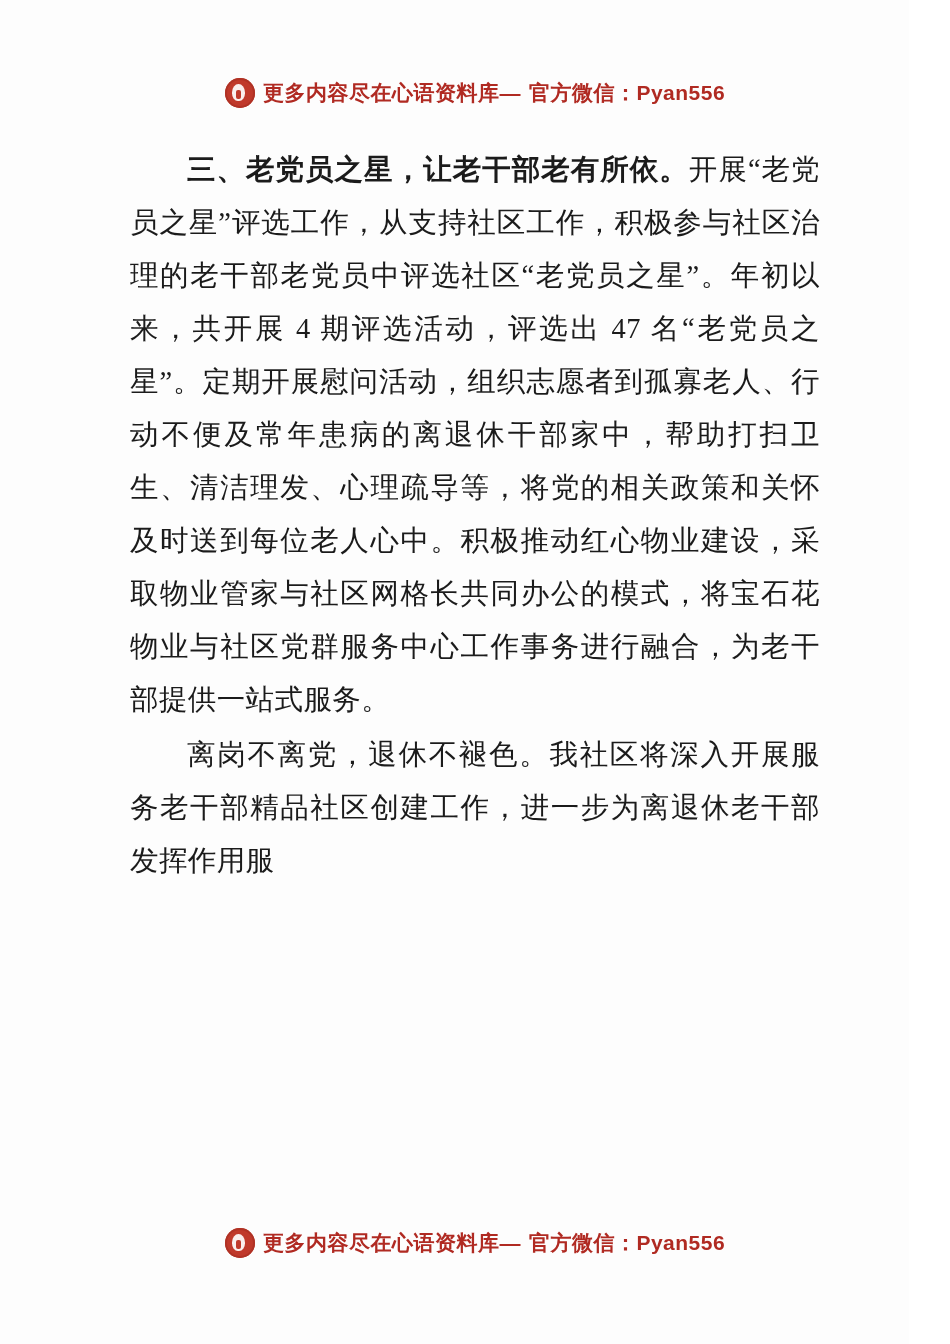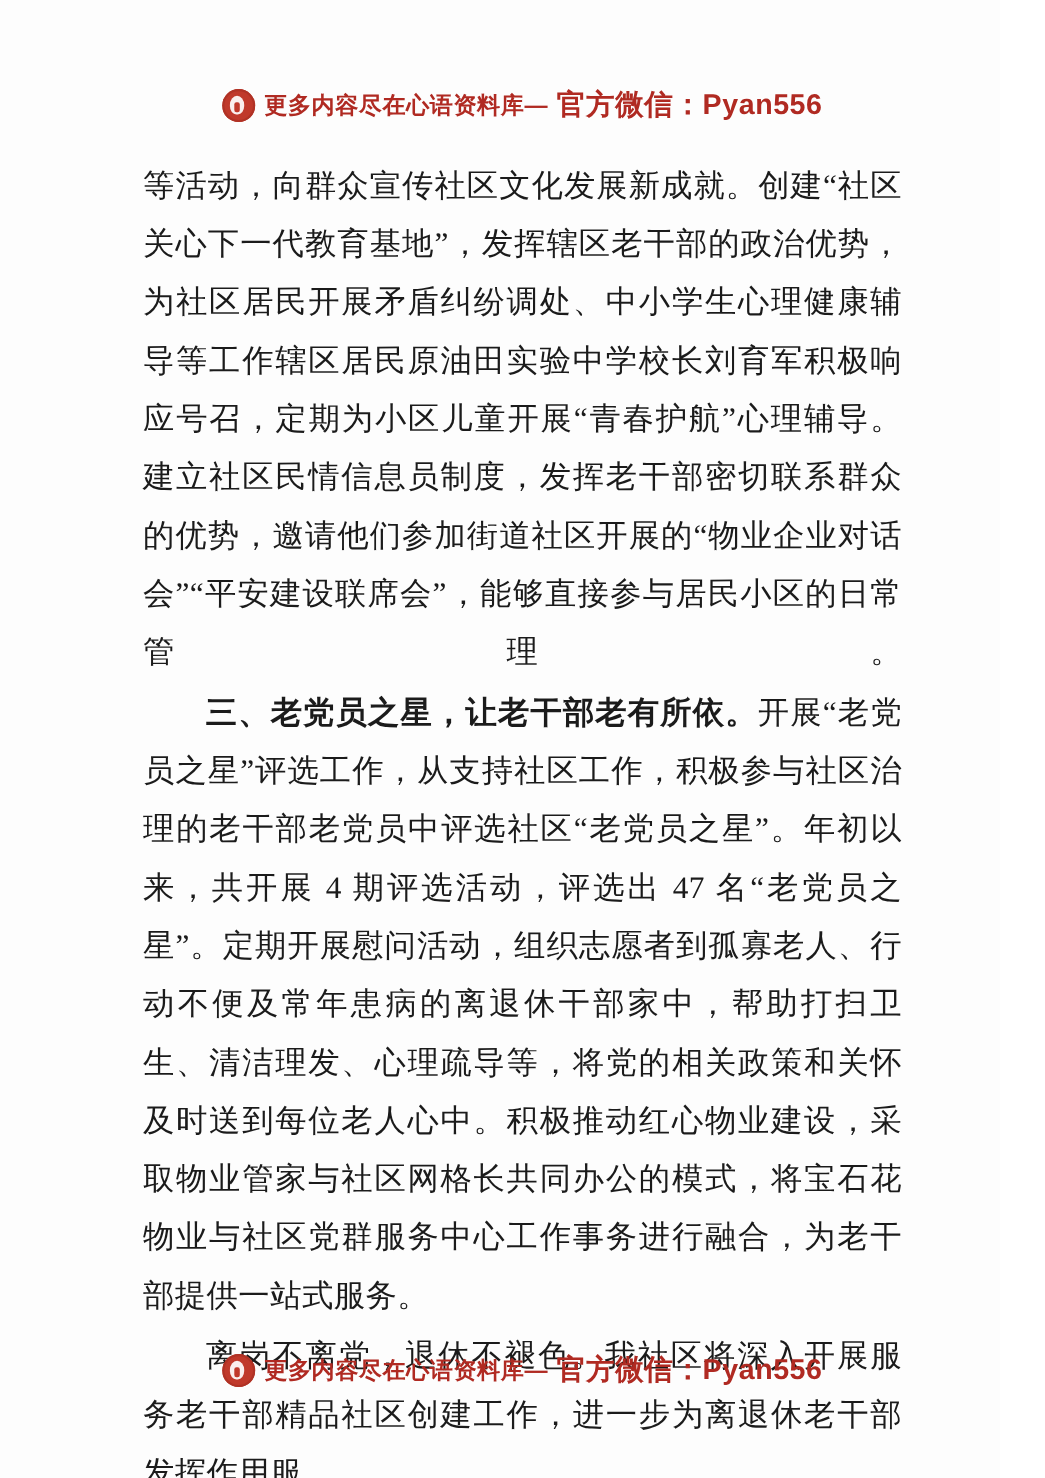--- a/index.html
+++ b/index.html
@@ -68,21 +68,21 @@
   .banner-text {
     font-family: "Liberation Sans", "DejaVu Sans", sans-serif;
     font-size: 21px;
     font-weight: bold;
     color: #b02a22;
     letter-spacing: .5px;
     white-space: nowrap;
   }
   .banner-wechat {
     font-family: "Liberation Sans", "DejaVu Sans", sans-serif;
-    font-size: 26px;
+    font-size: 21px;
     font-weight: bold;
     color: #b02a22;
     letter-spacing: .5px;
     white-space: nowrap;
   }
 
   
   .content {
     position: absolute;
     left: 130px;
@@ -115,21 +115,20 @@
 <div class="page">
 
   <div class="banner banner-top">
     <div class="banner-logo"></div>
     <div class="banner-text">更多内容尽在心语资料库—</div>
     <div class="banner-wechat">官方微信：Pyan556</div>
   </div>
 
   <div class="content">
 
-    <p class="justify-last-justify">等活动，向群众宣传社区文化发展新成就。创建“社区关心下一代教育基地”，发挥辖区老干部的政治优势，为社区居民开展矛盾纠纷调处、中小学生心理健康辅导等工作辖区居民原油田实验中学校长刘育军积极响应号召，定期为小区儿童开展“青春护航”心理辅导。建立社区民情信息员制度，发挥老干部密切联系群众的优势，邀请他们参加街道社区开展的“物业企业对话会”“平安建设联席会”，能够直接参与居民小区的日常管理。</p>
 
     <p class="indent"><span class="bold-lead">三、老党员之星，让老干部老有所依。</span><span>开展“老党员之星”评选工作，从支持社区工作，积极参与社区治理的老干部老党员中评选社区“老党员之星”。年初以来，共开展 4 期评选活动，评选出 47 名“老党员之星”。定期开展慰问活动，组织志愿者到孤寡老人、行动不便及常年患病的离退休干部家中，帮助打扫卫生、清洁理发、心理疏导等，将党的相关政策和关怀及时送到每位老人心中。积极推动红心物业建设，采取物业管家与社区网格长共同办公的模式，将宝石花物业与社区党群服务中心工作事务进行融合，为老干部提供一站式服务。</span></p>
 
     <p class="indent">离岗不离党，退休不褪色。我社区将深入开展服务老干部精品社区创建工作，进一步为离退休老干部发挥作用服</p>
 
   </div>
 
   <div class="banner banner-bottom">
     <div class="banner-logo"></div>
     <div class="banner-text">更多内容尽在心语资料库—</div>

